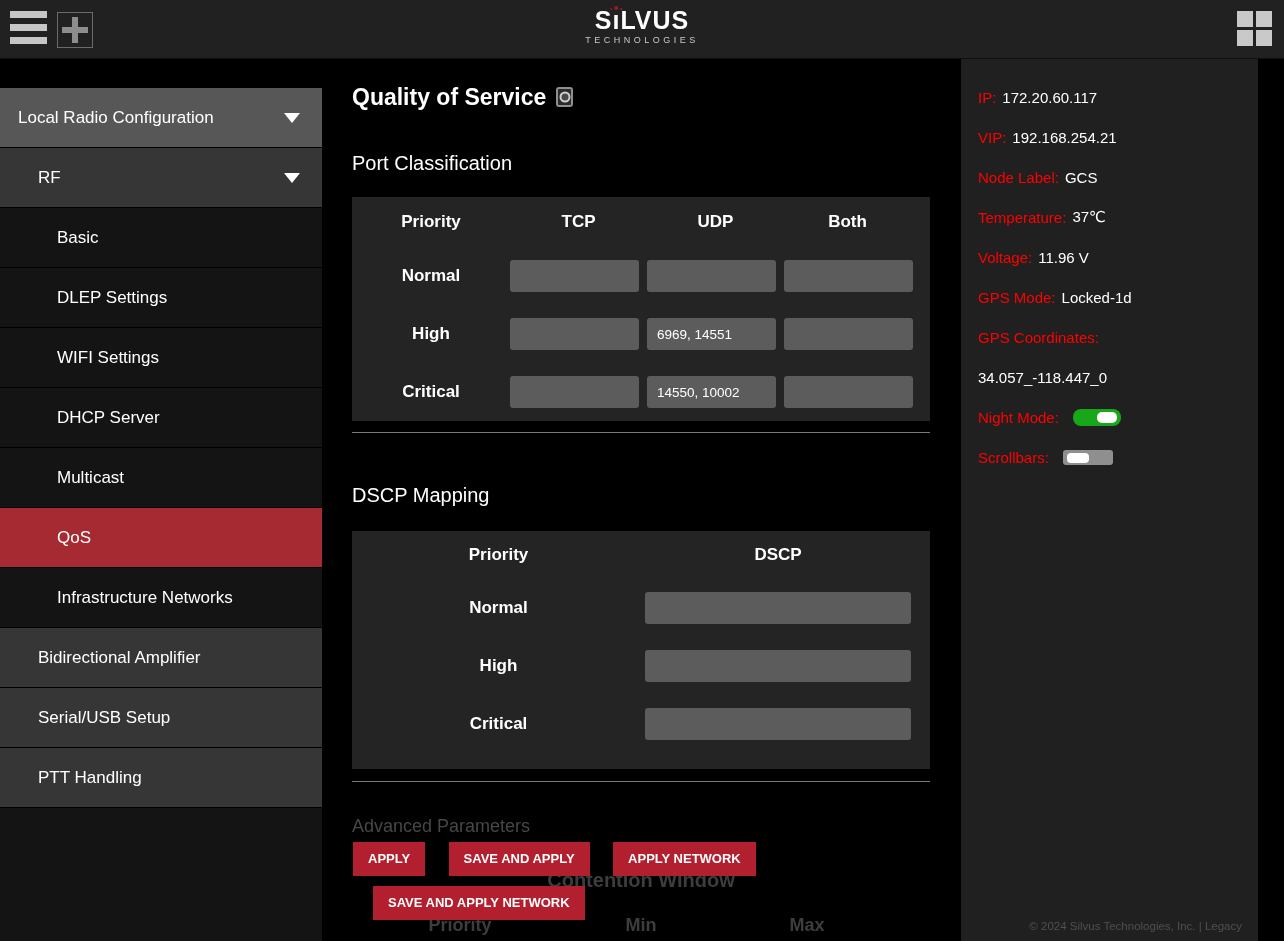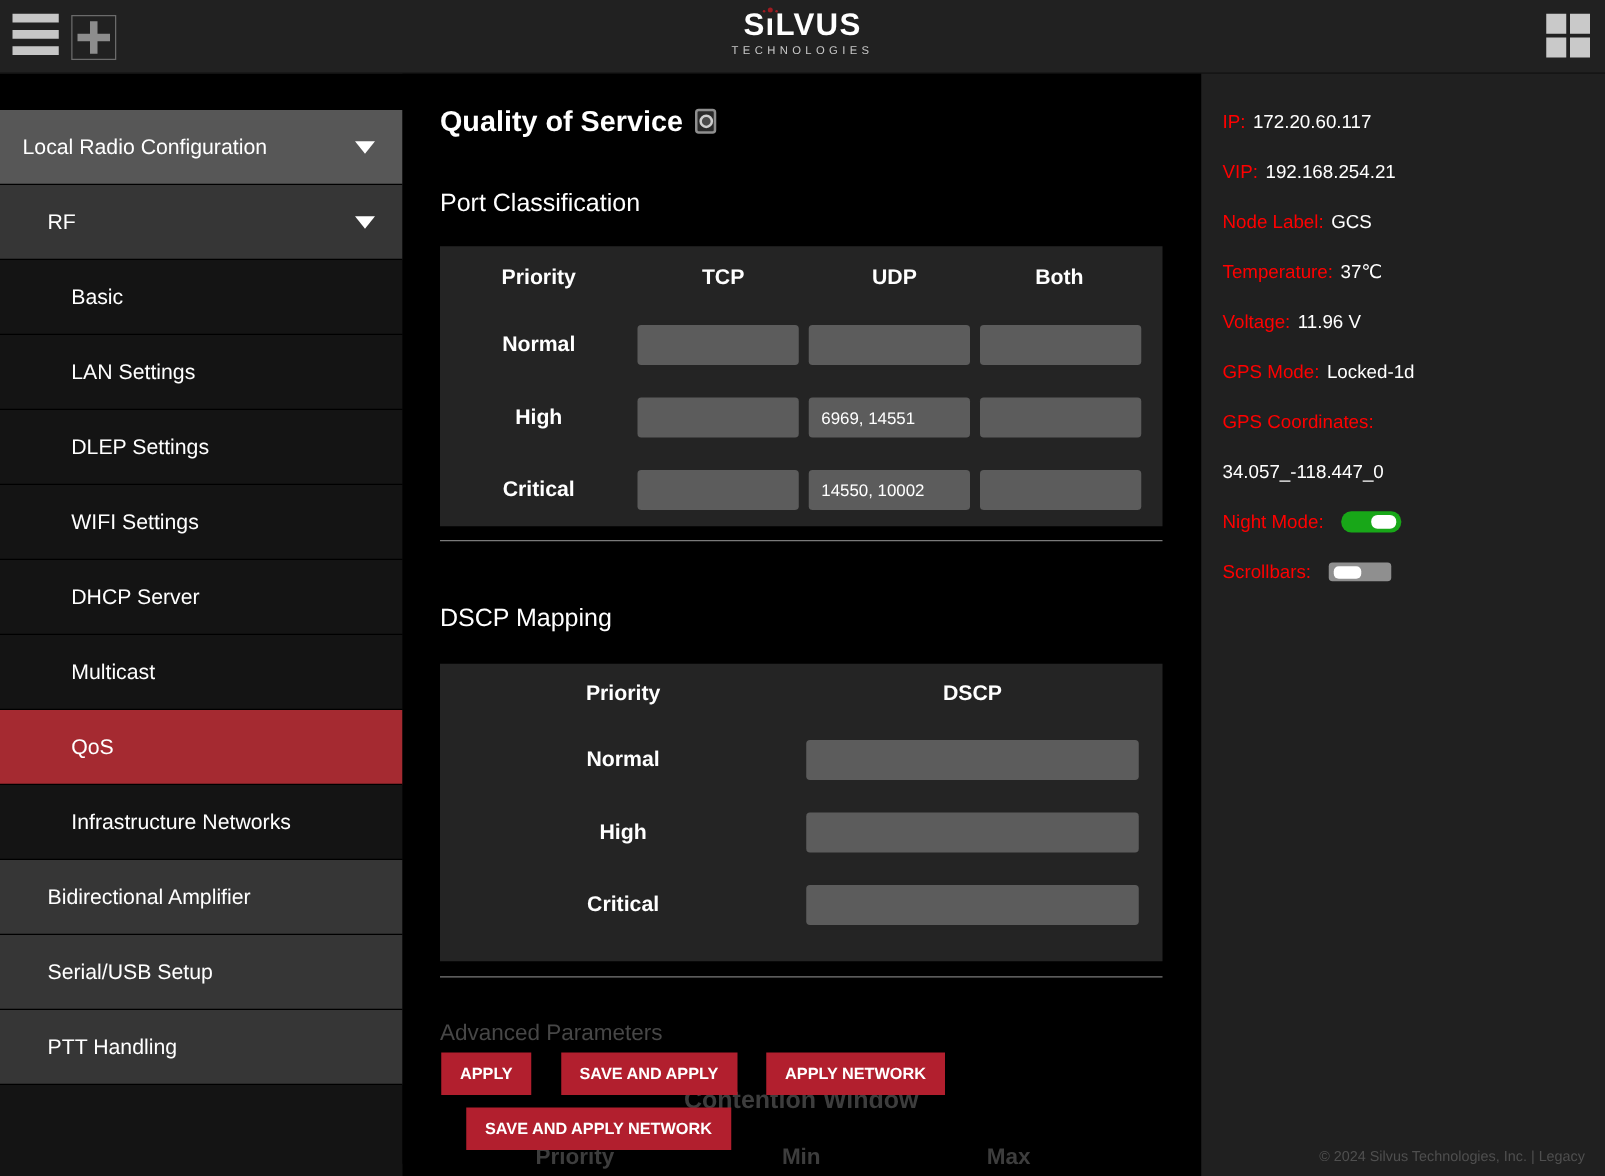--- a/index.html
+++ b/index.html
@@ -65,21 +65,21 @@
   .dim-cols { position:absolute; left:30px; top:856px; width:578px; height:26px; }
   .dim-col { position:absolute; transform:translateX(-50%); color:#3d3d3d; font-size:18px; font-weight:bold; }
 
   .btnbar { position:absolute; left:31px; top:783px; width:600px; }
   .rbtn { display:inline-block; height:34px; line-height:34px; padding:0 15px; margin-right:19px;
     background:#b21f2e; color:#fff; border:none; font-size:13px; font-weight:bold;
     font-family:"Liberation Sans",sans-serif; cursor:pointer; white-space:nowrap; }
   .btnrow2 { margin-top:10px;padding-left:20px; }
 
   
-  .status { position:absolute; left:961px; top:59px; width:323px; height:882px; background:#202020; }
+  .status { position:absolute; left:961px; top:59px; width:297px; height:882px; background:#202020; }
   .srow { height:40px; display:flex; align-items:center; padding-left:17px; gap:6px; font-size:15px; }
   .status-pad { padding-top:18px; }
   .slabel { color:#f00; }
   .svalue { color:#fff; }
   .toggle { position:relative; display:inline-block; cursor:pointer; margin-left:8px; }
   .toggle-on { width:48px; height:17px; background:#18a718; border-radius:8px; }
   .toggle-on .knob { position:absolute; right:4px; top:3px; width:20px; height:11px;
     background:#fff; border-radius:5px; }
   .toggle-off { width:50px; height:15px; background:#8f8f8f; border-radius:3px; }
   .toggle-off .knob { position:absolute; left:4px; top:3px; width:22px; height:10px;
@@ -117,23 +117,20 @@
     <span class="caret"></span>
   </div>
   <div class="nav-item lvl2">
     <span>RF</span>
     <span class="caret"></span>
   </div>
   <div class="nav-item lvl3">
     <span>Basic</span>
   </div>
   <div class="nav-item lvl3">
-    <span>LAN Settings</span>
-  </div>
-  <div class="nav-item lvl3">
     <span>DLEP Settings</span>
   </div>
   <div class="nav-item lvl3">
     <span>WIFI Settings</span>
   </div>
   <div class="nav-item lvl3">
     <span>DHCP Server</span>
   </div>
   <div class="nav-item lvl3">
     <span>Multicast</span>

